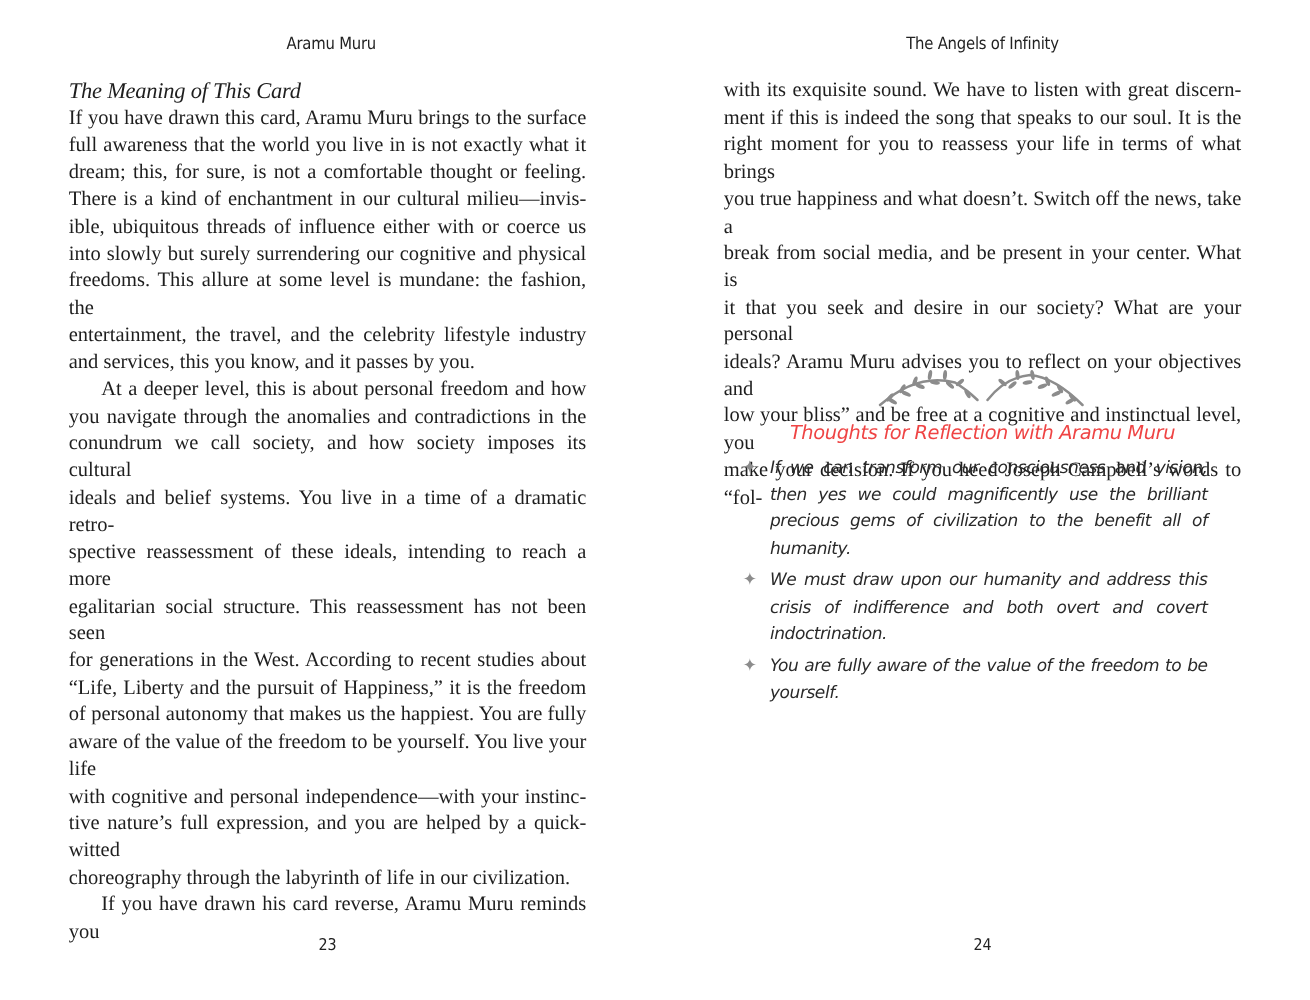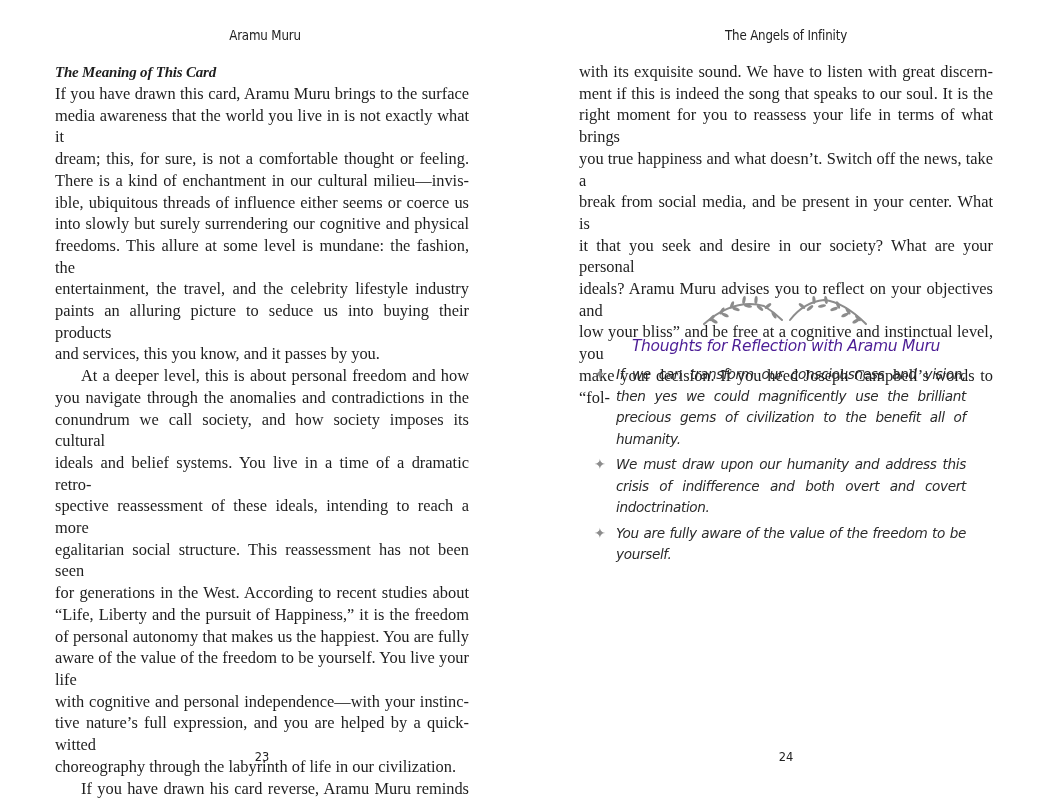--- a/index.html
+++ b/index.html
@@ -23,31 +23,31 @@
     font-family: "DejaVu Sans", sans-serif; font-size: 13px; color: #222;
     transform: scaleX(0.88);
   }
   .text-block {
     position: absolute; font-size: 16.4px; line-height: 21.7px;
     text-align: justify; hyphens: manual;
   }
   .page.left .text-block { left: 55px; width: 414px; top: 61px; }
   .page.right .text-block { left: 55px; width: 414px; top: 61px; }
   .section-title {
-    font-style: italic; font-weight: bold; font-size: 15px; line-height: 22px;
+    font-style: italic; font-weight: normal; font-size: 18px; line-height: 22px;
     margin: 0; letter-spacing: -0.2px;
   }
   p { margin: 0; }
   .line { display: block; text-align: justify; text-align-last: justify; }
   .line.last { text-align-last: left; }
   .ornament { position: absolute; left: 170px; top: 290px; width: 180px; height: 40px; }
   .reflection-title {
     position: absolute; top: 337px; left: 55px; width: 414px; text-align: center;
     font-family: "DejaVu Sans", sans-serif; font-style: italic; font-size: 15.5px;
-    color: #4c1d95; letter-spacing: -0.3px;
+    color: #ef4444; letter-spacing: -0.3px;
   }
   .reflections {
     position: absolute; top: 364px; left: 70px; width: 372px; margin: 0; padding: 0;
     list-style: none; font-family: "DejaVu Sans", sans-serif; font-style: italic;
     font-size: 13.6px; line-height: 21.5px; color: #2a2a2a; letter-spacing: -0.35px;
   }
   .reflections li { position: relative; padding-left: 22px; margin-bottom: 4px; text-align: justify; }
   .reflections li .star {
     position: absolute; left: 0; top: 0; color: #8c8c8c; font-style: normal; font-size: 14px;
   }
@@ -55,28 +55,27 @@
 </head>
 <body>
 
 <div class="page left">
   <div class="running-head">Aramu Muru</div>
   <div class="text-block">
     <h2 class="section-title">The Meaning of This Card</h2>
     <div id="left-paras">
         <p>
           <span class="line">If you have drawn this card, Aramu Muru brings to the surface</span>
-          <span class="line">media awareness that the world you live in is not exactly what it</span>
+          <span class="line">full awareness that the world you live in is not exactly what it</span>
           <span class="line">dream; this, for sure, is not a comfortable thought or feeling.</span>
           <span class="line">There is a kind of enchantment in our cultural milieu—invis-</span>
-          <span class="line">ible, ubiquitous threads of influence either seems or coerce us</span>
+          <span class="line">ible, ubiquitous threads of influence either with or coerce us</span>
           <span class="line">into slowly but surely surrendering our cognitive and physical</span>
           <span class="line">freedoms. This allure at some level is mundane: the fashion, the</span>
           <span class="line">entertainment, the travel, and the celebrity lifestyle industry</span>
-          <span class="line">paints an alluring picture to seduce us into buying their products</span>
           <span class="line last">and services, this you know, and it passes by you.</span>
         </p>
         <p>
           <span class="line" style="text-indent: 26px;">At a deeper level, this is about personal freedom and how</span>
           <span class="line">you navigate through the anomalies and contradictions in the</span>
           <span class="line">conundrum we call society, and how society imposes its cultural</span>
           <span class="line">ideals and belief systems. You live in a time of a dramatic retro-</span>
           <span class="line">spective reassessment of these ideals, intending to reach a more</span>
           <span class="line">egalitarian social structure. This reassessment has not been seen</span>
           <span class="line">for generations in the West. According to recent studies about</span>

